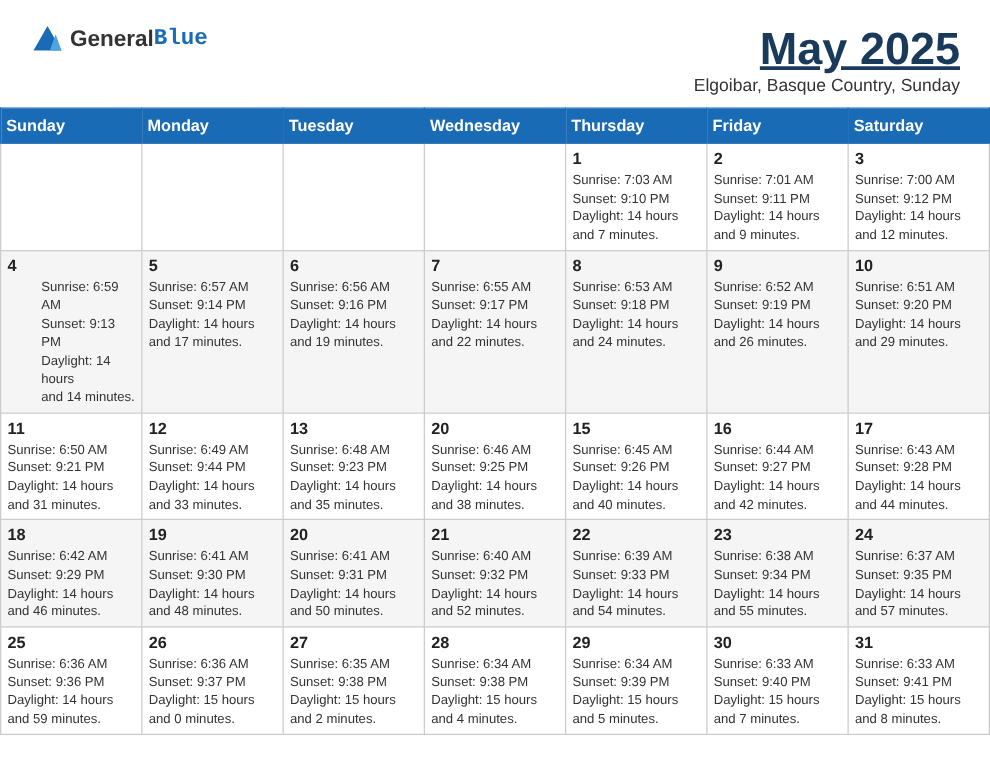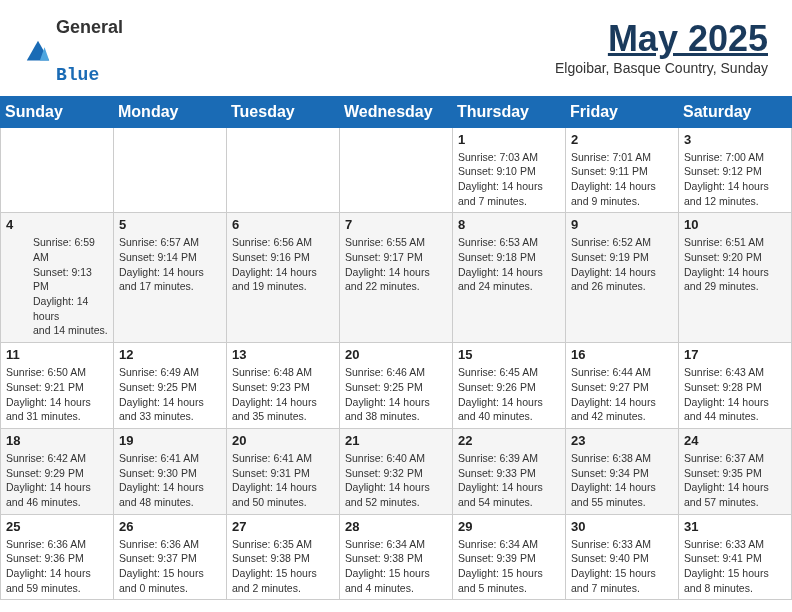--- a/index.html
+++ b/index.html
@@ -15,23 +15,22 @@
       align-items: flex-start;
       padding: 18px 24px 10px 24px;
     }
     .logo {
       display: flex;
       align-items: center;
       gap: 4px;
     }
     .logo-text {
       display: flex;
-      flex-direction: column;
+      flex-direction: row;
       line-height: 1.1;
-      gap: 28px;
     }
     .logo-general {
       font-size: 18px;
       font-weight: bold;
       color: #333;
     }
     .logo-blue {
       font-size: 18px;
       font-weight: bold;
       color: #1a6bb5;
@@ -55,21 +54,21 @@
       color: #333;
     }
     .calendar {
       width: 100%;
       border-collapse: collapse;
       font-size: 11px;
     }
     .calendar th {
       background: #1a6bb5;
       color: #fff;
-      font-size: 16px;
+      font-size: 13px;
       font-weight: bold;
       padding: 6px 4px;
       text-align: left;
       border: 1px solid #1a6bb5;
     }
     .calendar td {
       vertical-align: top;
       border: 1px solid #ccc;
       padding: 4px 5px;
       width: 113px;
@@ -212,21 +211,21 @@
         <td>
           <div class="day-number">11</div>
           <div class="day-info" style="white-space: pre-wrap;">Sunrise: 6:50 AM
 Sunset: 9:21 PM
 Daylight: 14 hours
 and 31 minutes.</div>
         </td>
         <td>
           <div class="day-number">12</div>
           <div class="day-info" style="white-space: pre-wrap;">Sunrise: 6:49 AM
-Sunset: 9:25 PM
+Sunset: 9:44 PM
 Daylight: 14 hours
 and 33 minutes.</div>
         </td>
         <td>
           <div class="day-number">13</div>
           <div class="day-info" style="white-space: pre-wrap;">Sunrise: 6:48 AM
 Sunset: 9:23 PM
 Daylight: 14 hours
 and 35 minutes.</div>
         </td>

